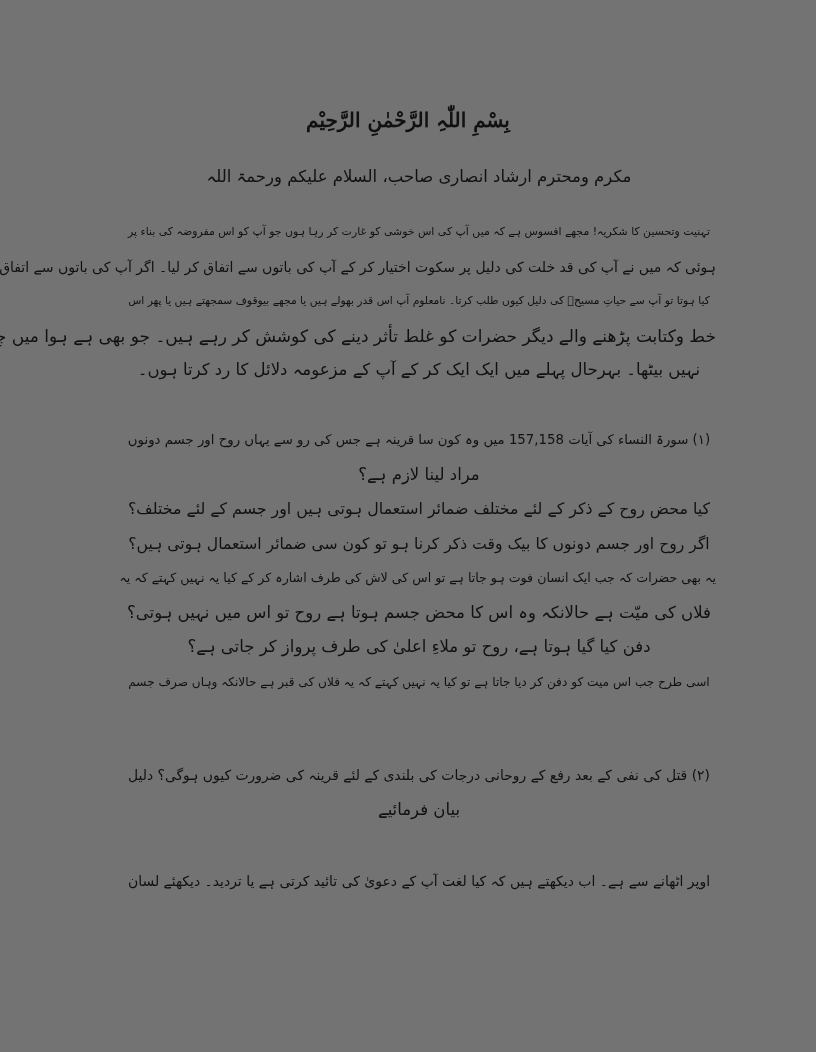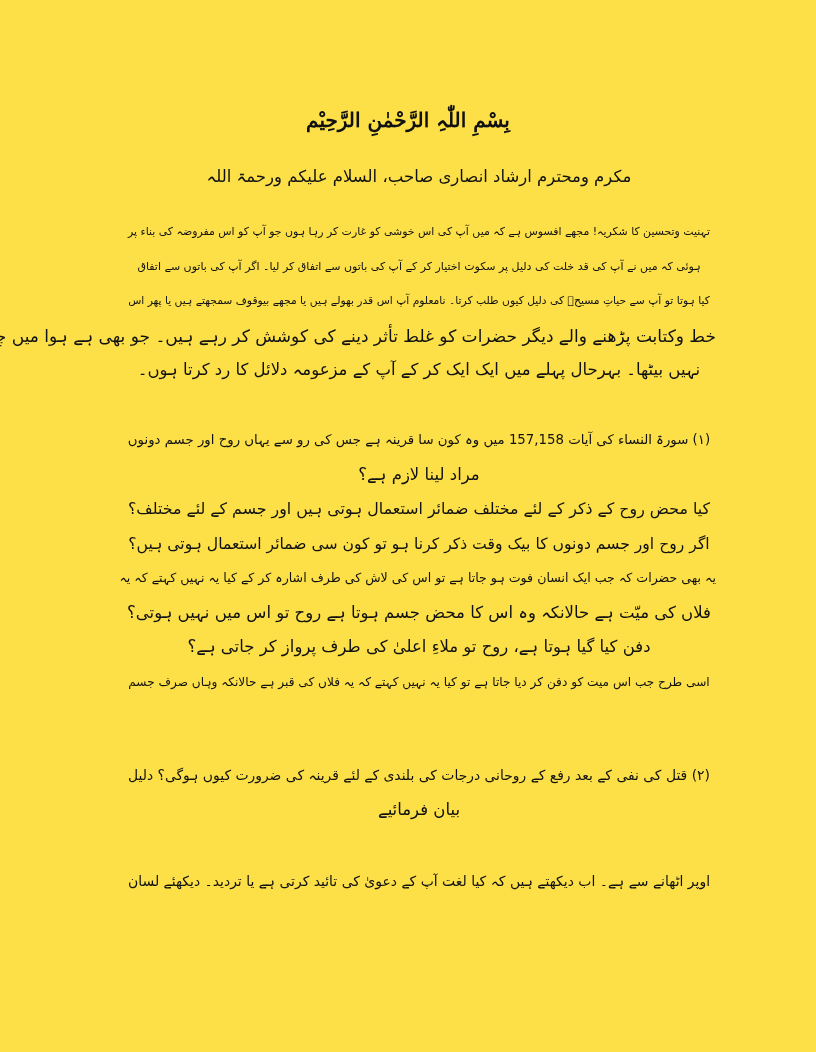--- a/index.html
+++ b/index.html
@@ -12,21 +12,21 @@
       height: 1052px;
       position: relative;
       overflow: hidden;
       font-family: "DejaVu Sans", sans-serif;
       color: #111111;
     }
     .page {
       position: absolute;
       left: 0; top: 0;
       width: 816px; height: 1052px;
-      background: #fde047;
+      background: #737373;
     }
     .rtl {
       direction: rtl;
       unicode-bidi: embed;
       text-align: center;
       position: absolute;
       right: 100px;
       width: 594px;
       white-space: nowrap;
       font-size: 16.5px;
@@ -58,21 +58,21 @@
 <body>
 
 <div class="page">
 
   <div class="bismillah">بِسْمِ اللّٰہِ الرَّحْمٰنِ الرَّحِیْم</div>
 
   <div class="rtl salutation">مکرم ومحترم ارشاد انصاری صاحب، السلام علیکم ورحمۃ اللہ</div>
 
   <div class="rtl para p-intro">
     <span class="line" style="font-size: 10.9147px;">تہنیت وتحسین کا شکریہ! مجھے افسوس ہے کہ میں آپ کی اس خوشی کو غارت کر رہا ہوں جو آپ کو اس مفروضہ کی بناء پر</span>
-    <span class="line" style="font-size: 11px;">ہوئی کہ میں نے آپ کی قد خلت کی دلیل پر سکوت اختیار کر کے آپ کی باتوں سے اتفاق کر لیا۔ اگر آپ کی باتوں سے اتفاق</span>
+    <span class="line" style="font-size: 14px;">ہوئی کہ میں نے آپ کی قد خلت کی دلیل پر سکوت اختیار کر کے آپ کی باتوں سے اتفاق کر لیا۔ اگر آپ کی باتوں سے اتفاق</span>
     <span class="line" style="font-size: 10.7438px;">کیا ہوتا تو آپ سے حیاتِ مسیحؑ کی دلیل کیوں طلب کرتا۔ نامعلوم آپ اس قدر بھولے ہیں یا مجھے بیوقوف سمجھتے ہیں یا پھر اس</span>
     <span class="line" style="font-size: 17px;">خط وکتابت پڑھنے والے دیگر حضرات کو غلط تأثر دینے کی کوشش کر رہے ہیں۔ جو بھی ہے ہوا میں چلا ہوا تیر ہے جو نشانہ پر</span>
     <span class="line">نہیں بیٹھا۔ بہرحال پہلے میں ایک ایک کر کے آپ کے مزعومہ دلائل کا رد کرتا ہوں۔</span>
   </div>
 
   <div class="rtl para q1">
     <span class="line" style="font-size: 13.3033px;">(۱) سورۃ النساء کی آیات 157,158 میں وہ کون سا قرینہ ہے جس کی رو سے یہاں روح اور جسم دونوں</span>
     <span class="line">مراد لینا لازم ہے؟</span>
     <span class="line" style="font-size: 15.8237px;">کیا محض روح کے ذکر کے لئے مختلف ضمائر استعمال ہوتی ہیں اور جسم کے لئے مختلف؟</span>
     <span class="line" style="font-size: 15.6179px;">اگر روح اور جسم دونوں کا بیک وقت  ذکر کرنا ہو تو کون سی ضمائر استعمال ہوتی ہیں؟</span>

